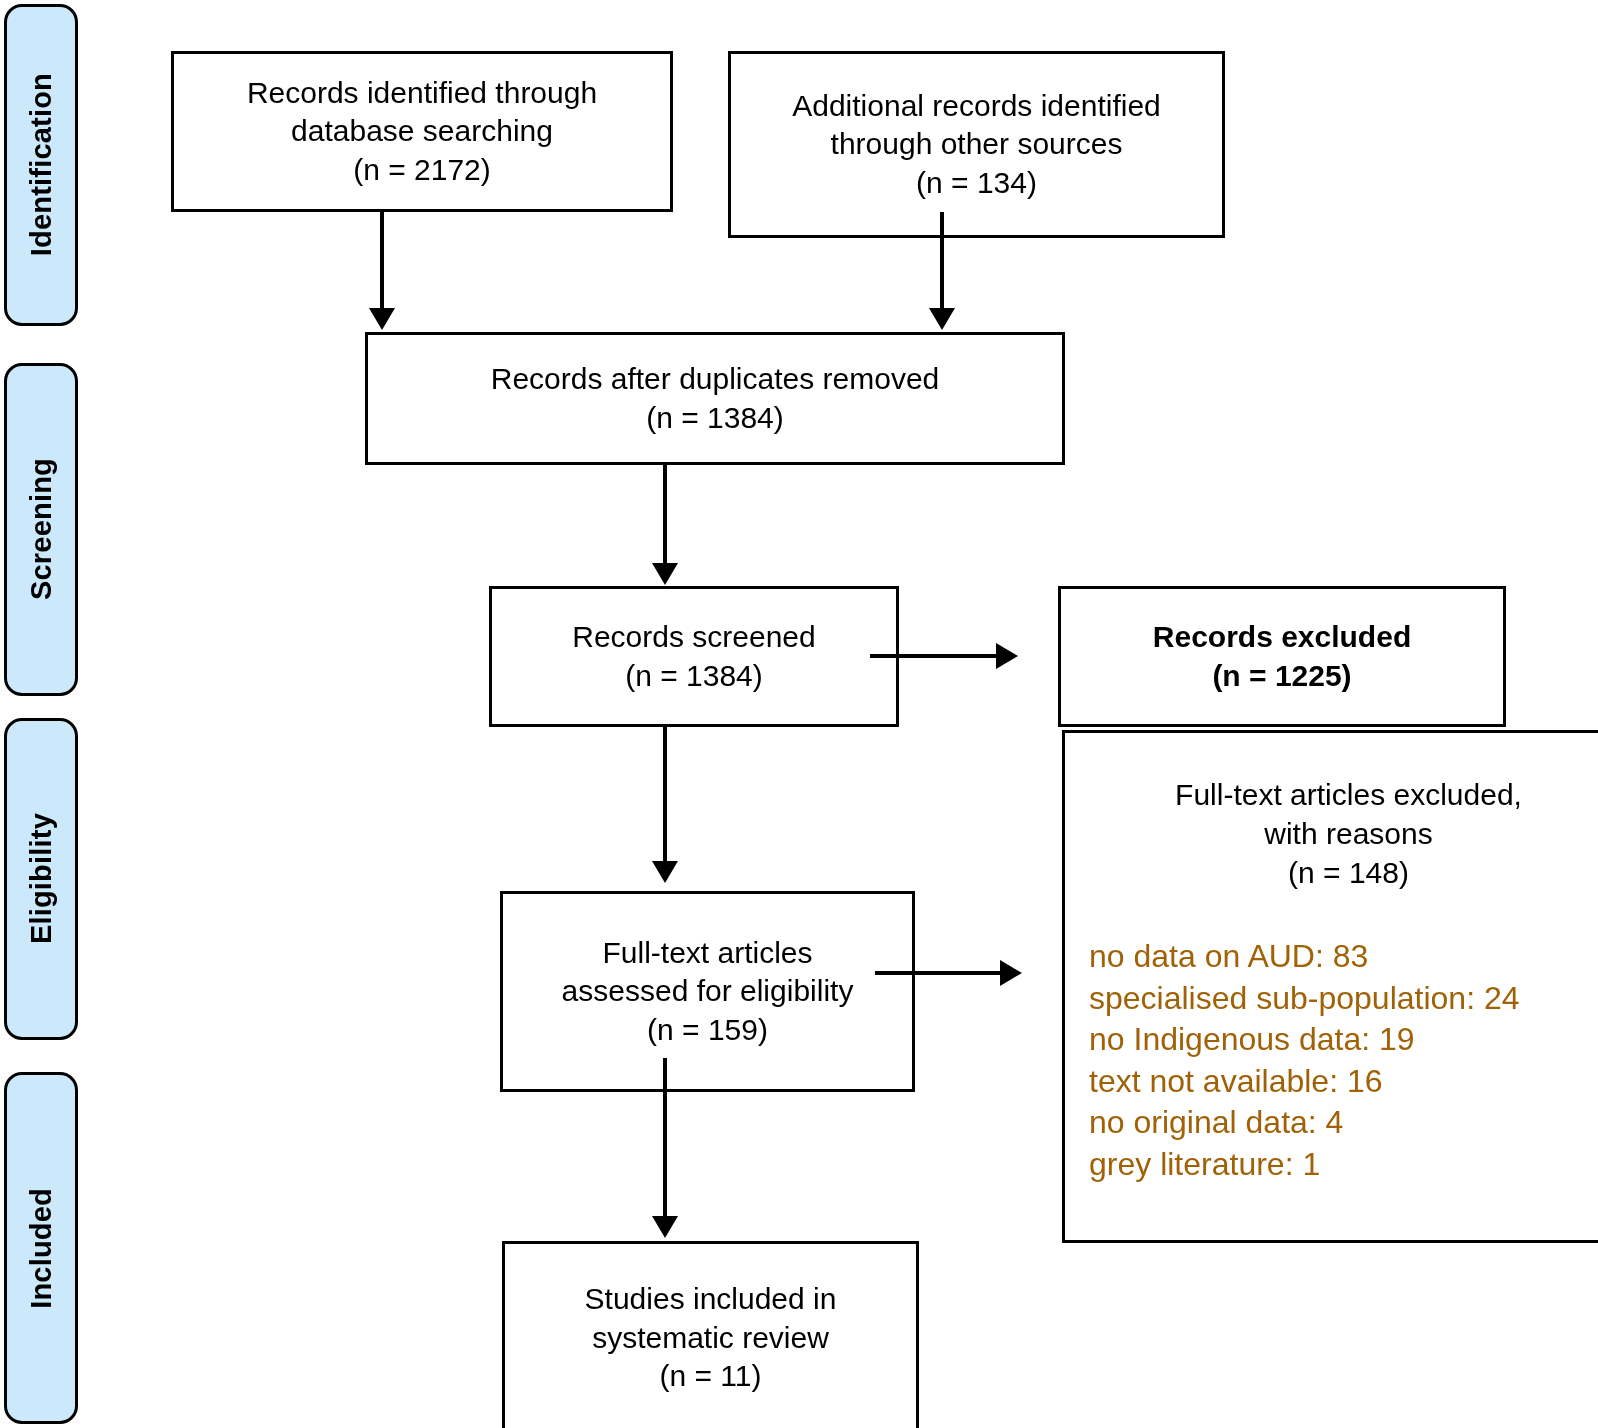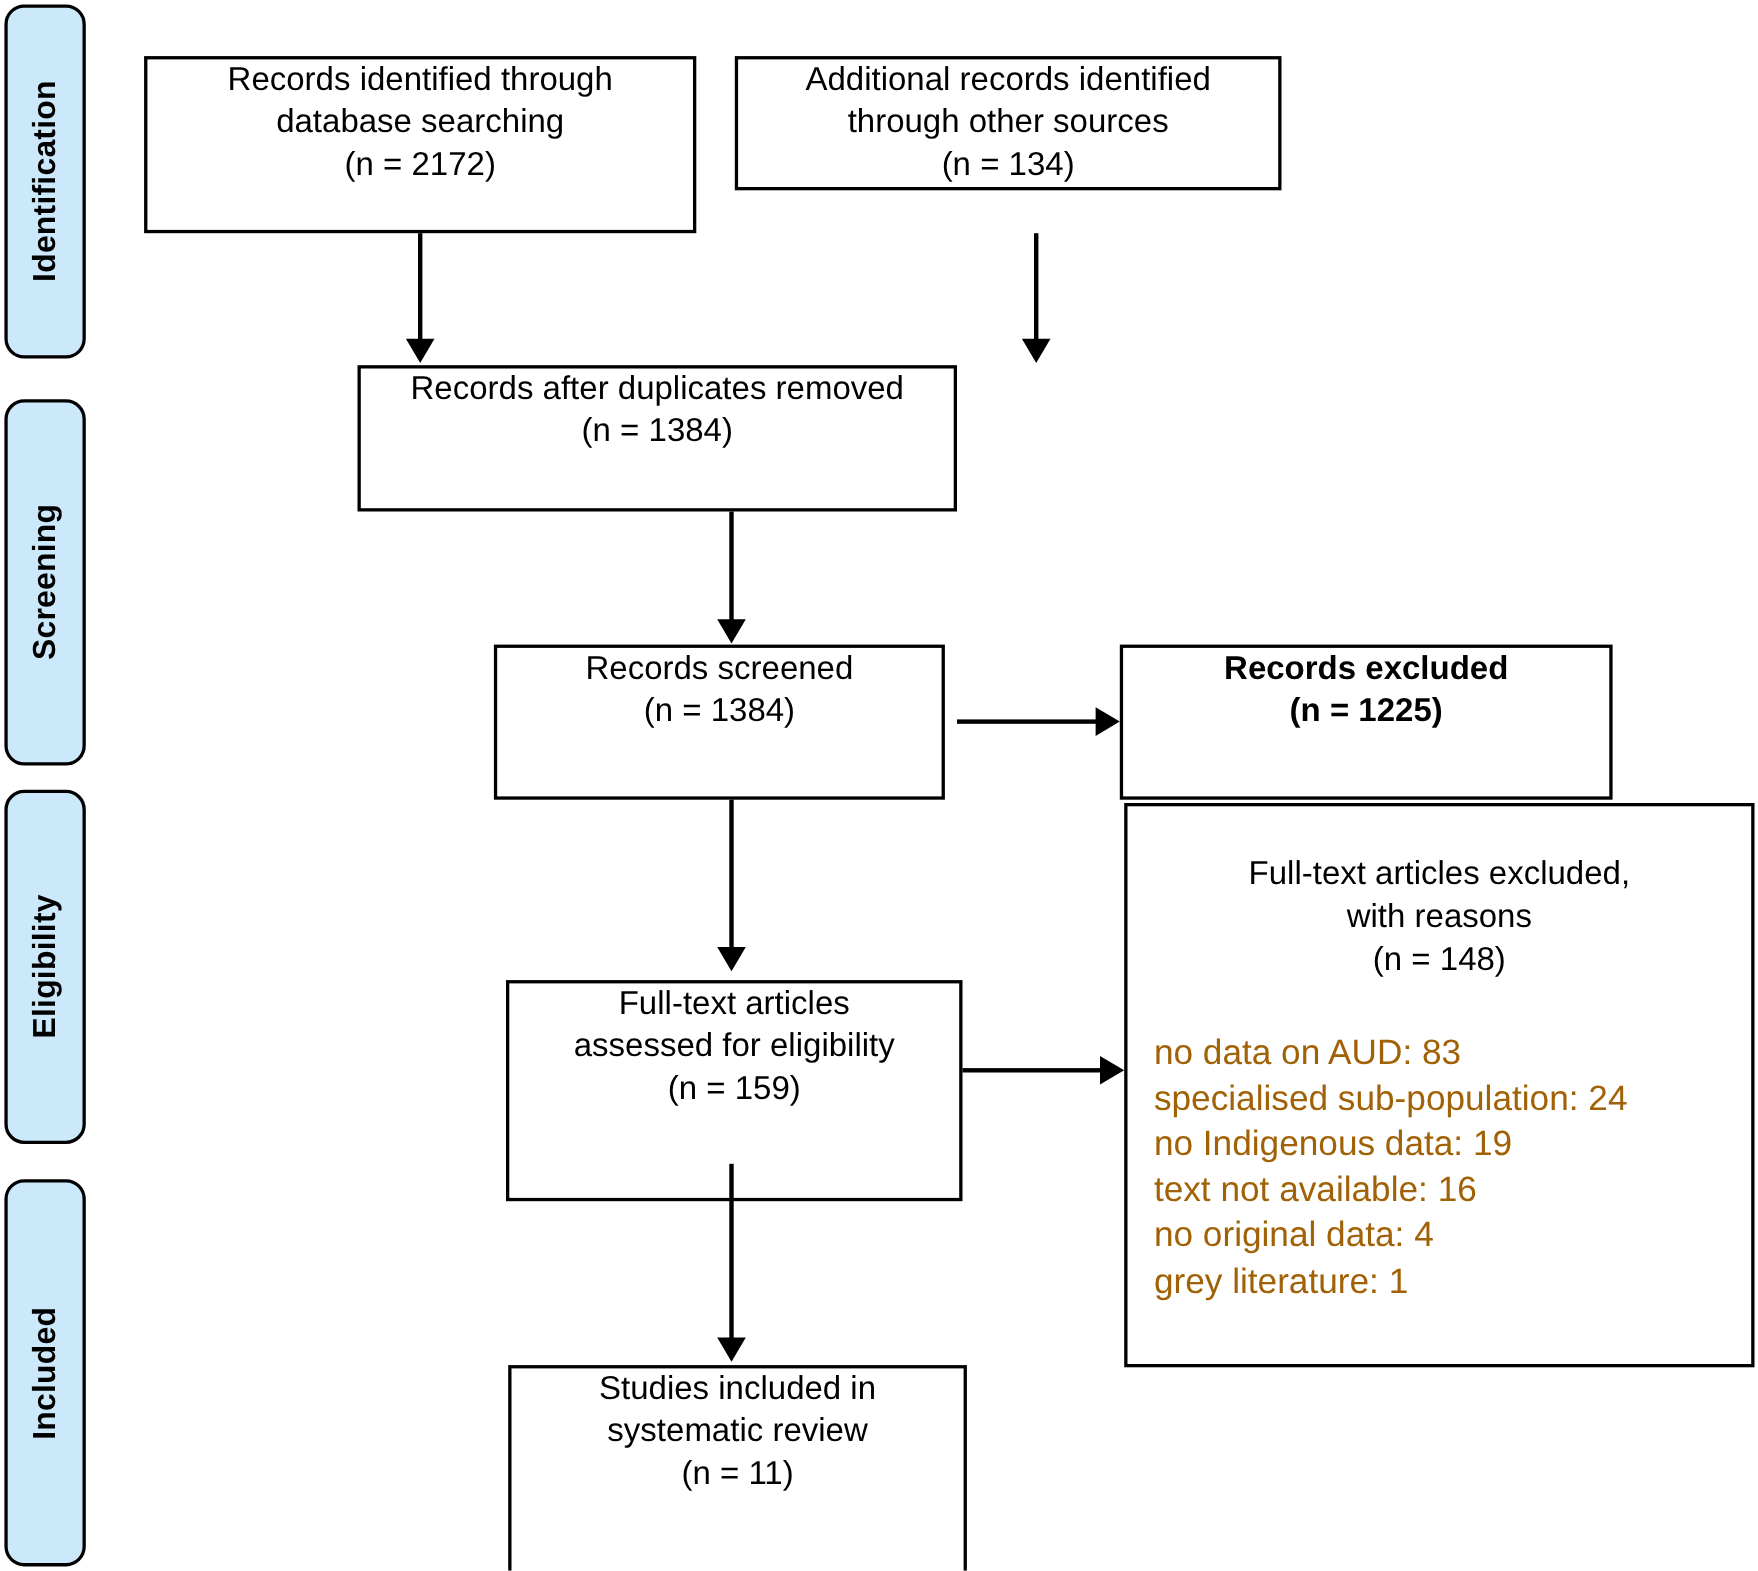--- a/index.html
+++ b/index.html
@@ -38,23 +38,24 @@
     line-height: 1;
   }
 
   
   .box {
     position: absolute;
     box-sizing: border-box;
     background: #ffffff;
     border: 3px solid #000000;
     display: flex;
-    align-items: flex-start;
+    align-items: center;
     justify-content: center;
     text-align: center;
+    margin-left: 40px;
   }
   .box-text {
     font-size: 30px;
     line-height: 1.28;
     color: #000000;
     white-space: pre-line;
     padding: 0 8px;
   }
 
   
@@ -130,33 +131,33 @@
   <div class="stage" style="left:4px; top:1072px; width:74px; height:352px;">
     <span class="stage-label">Included</span>
   </div>
 
   <div class="box" style="left:131px; top:51px; width:502px; height:161px;">
     <div class="box-text">Records identified through
 database searching
 (n = 2172)</div>
   </div>
 
-  <div class="box" style="left:668px; top:51px; width:497px; height:122px;">
+  <div class="box" style="left:688px; top:51px; width:497px; height:187px;">
     <div class="box-text">Additional records identified
 through other sources
 (n = 134)</div>
   </div>
 
   <div class="vline" style="left:380px; top:212px; height:98px;"></div>
   <div class="arrow-down" style="left:369px; top:308px;"></div>
 
   <div class="vline" style="left:940px; top:212px; height:98px;"></div>
   <div class="arrow-down" style="left:929px; top:308px;"></div>
 
-  <div class="box" style="left:325px; top:332px; width:545px; height:133px;">
+  <div class="box" style="left:325px; top:332px; width:700px; height:133px;">
     <div class="box-text">Records after duplicates removed
 (n = 1384)</div>
   </div>
 
   <div class="vline" style="left:663px; top:465px; height:100px;"></div>
   <div class="arrow-down" style="left:652px; top:563px;"></div>
 
   <div class="box" style="left:449px; top:586px; width:410px; height:141px;">
     <div class="box-text">Records screened
 (n = 1384)</div>

